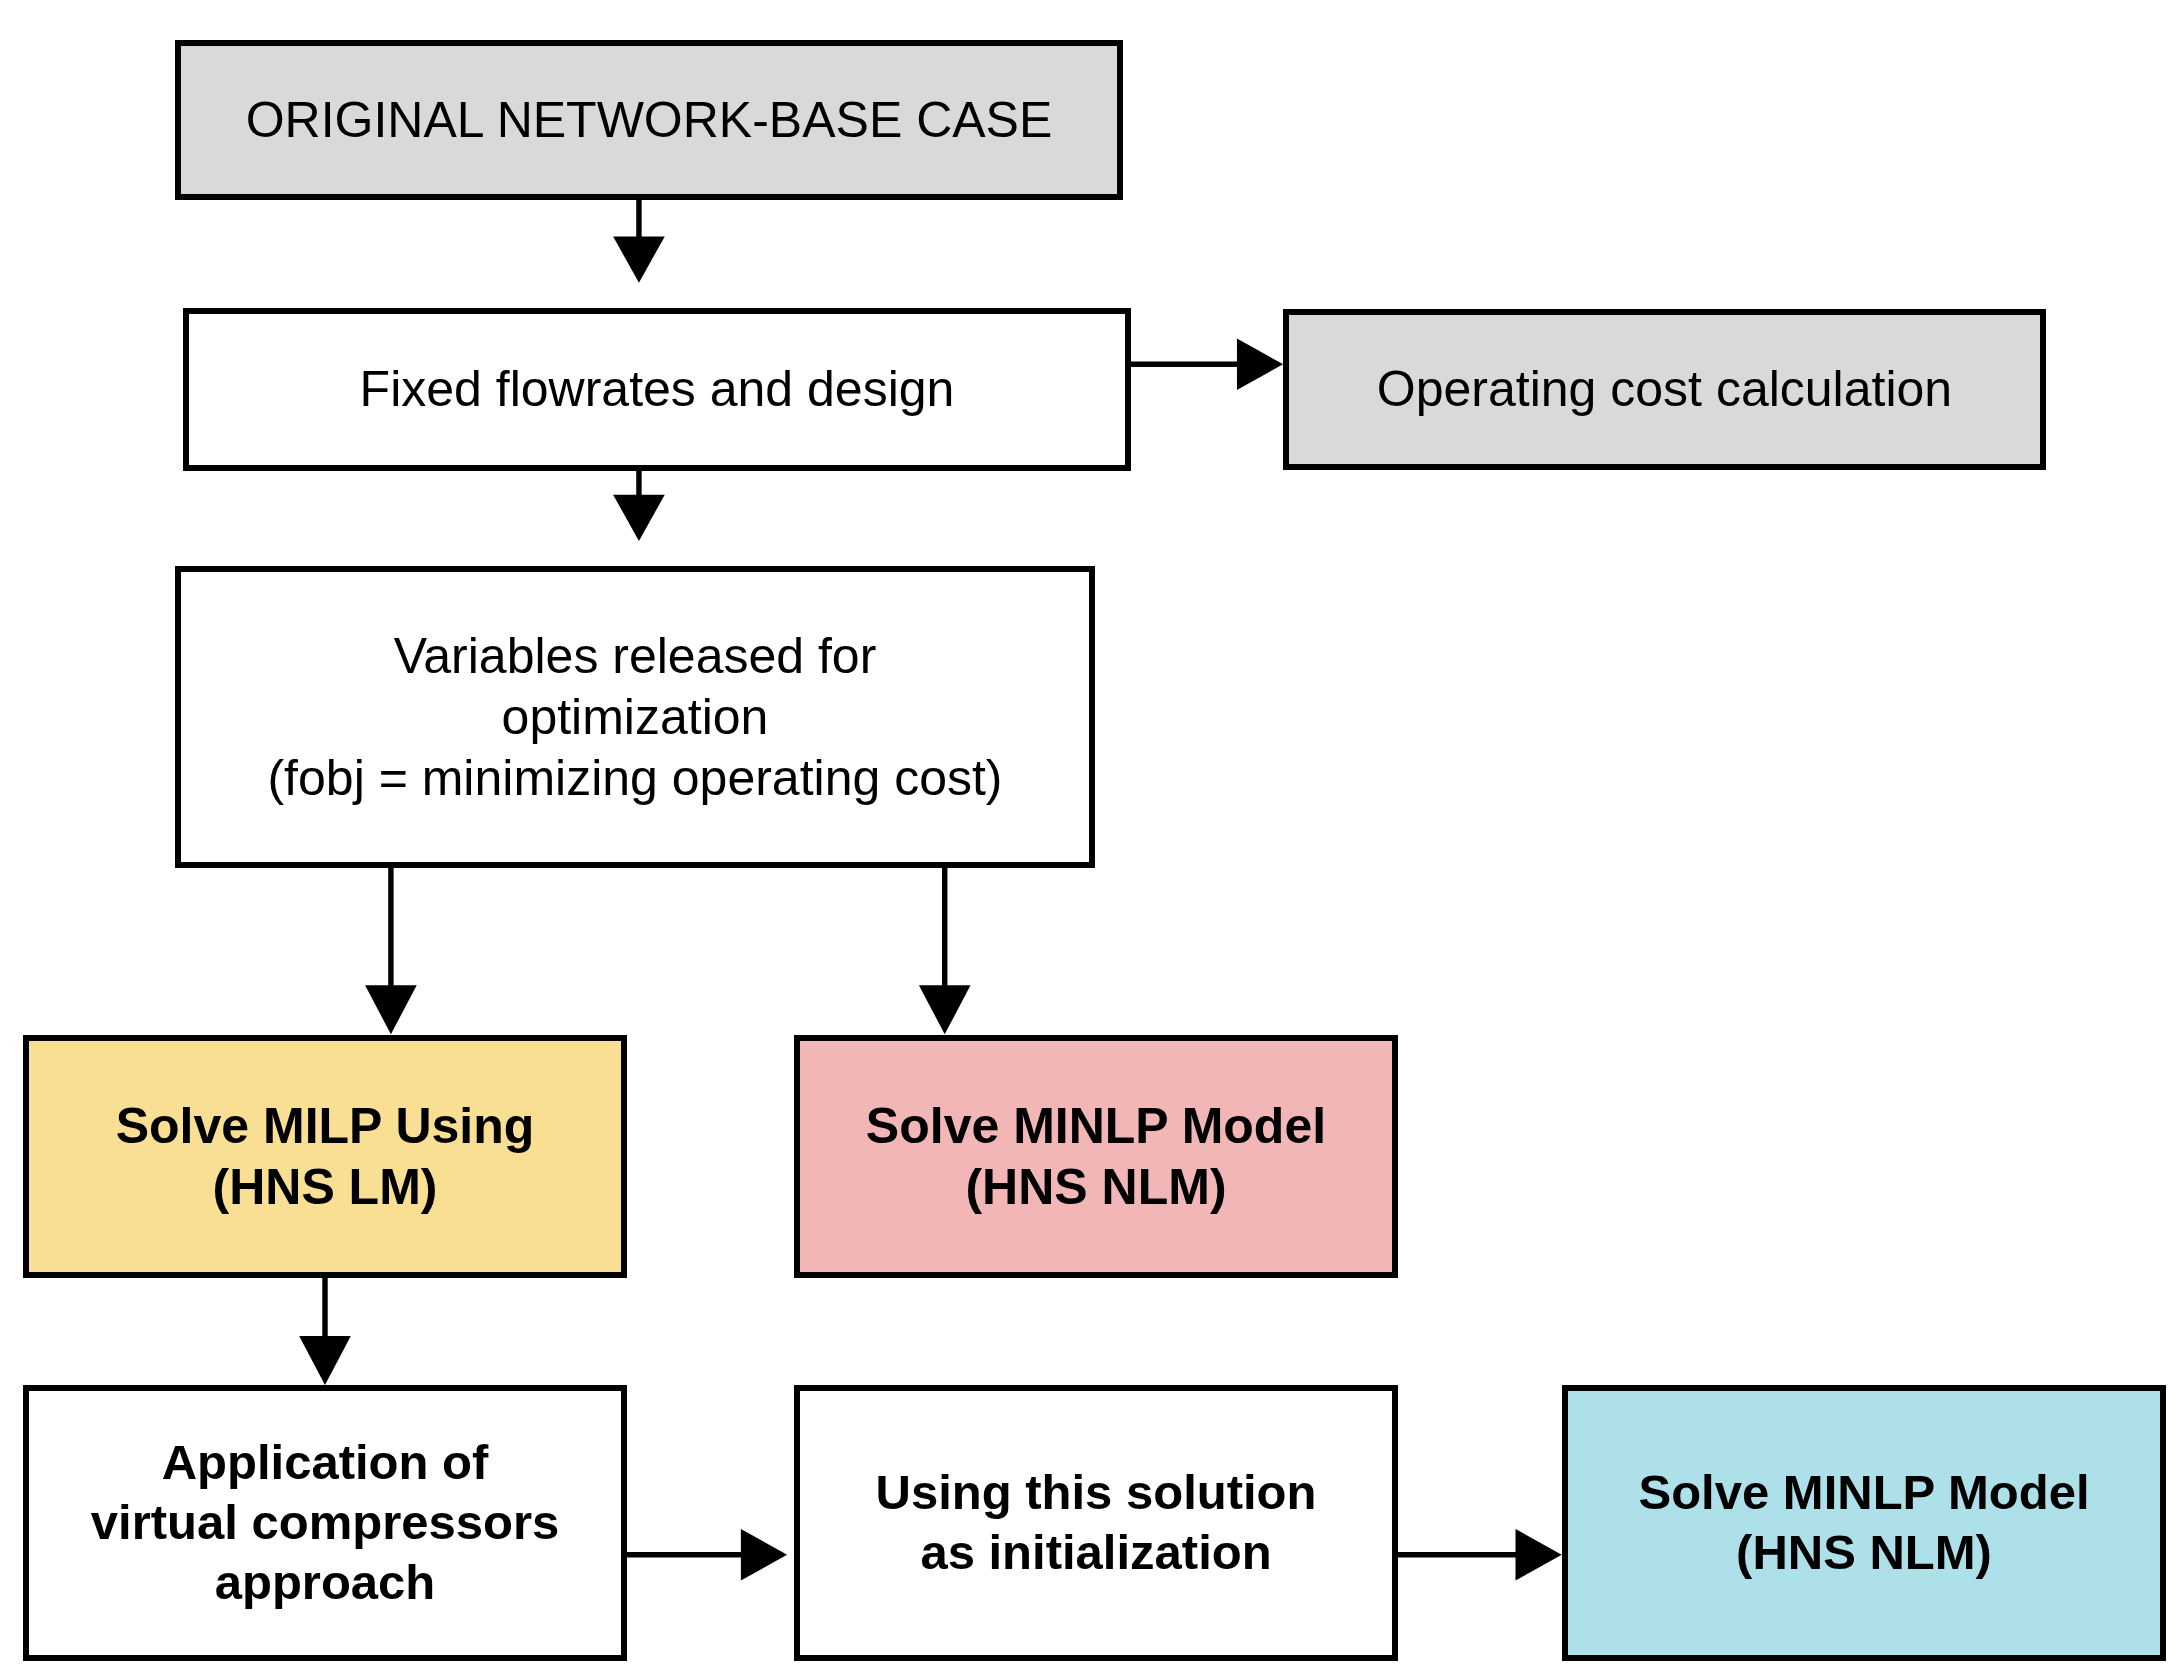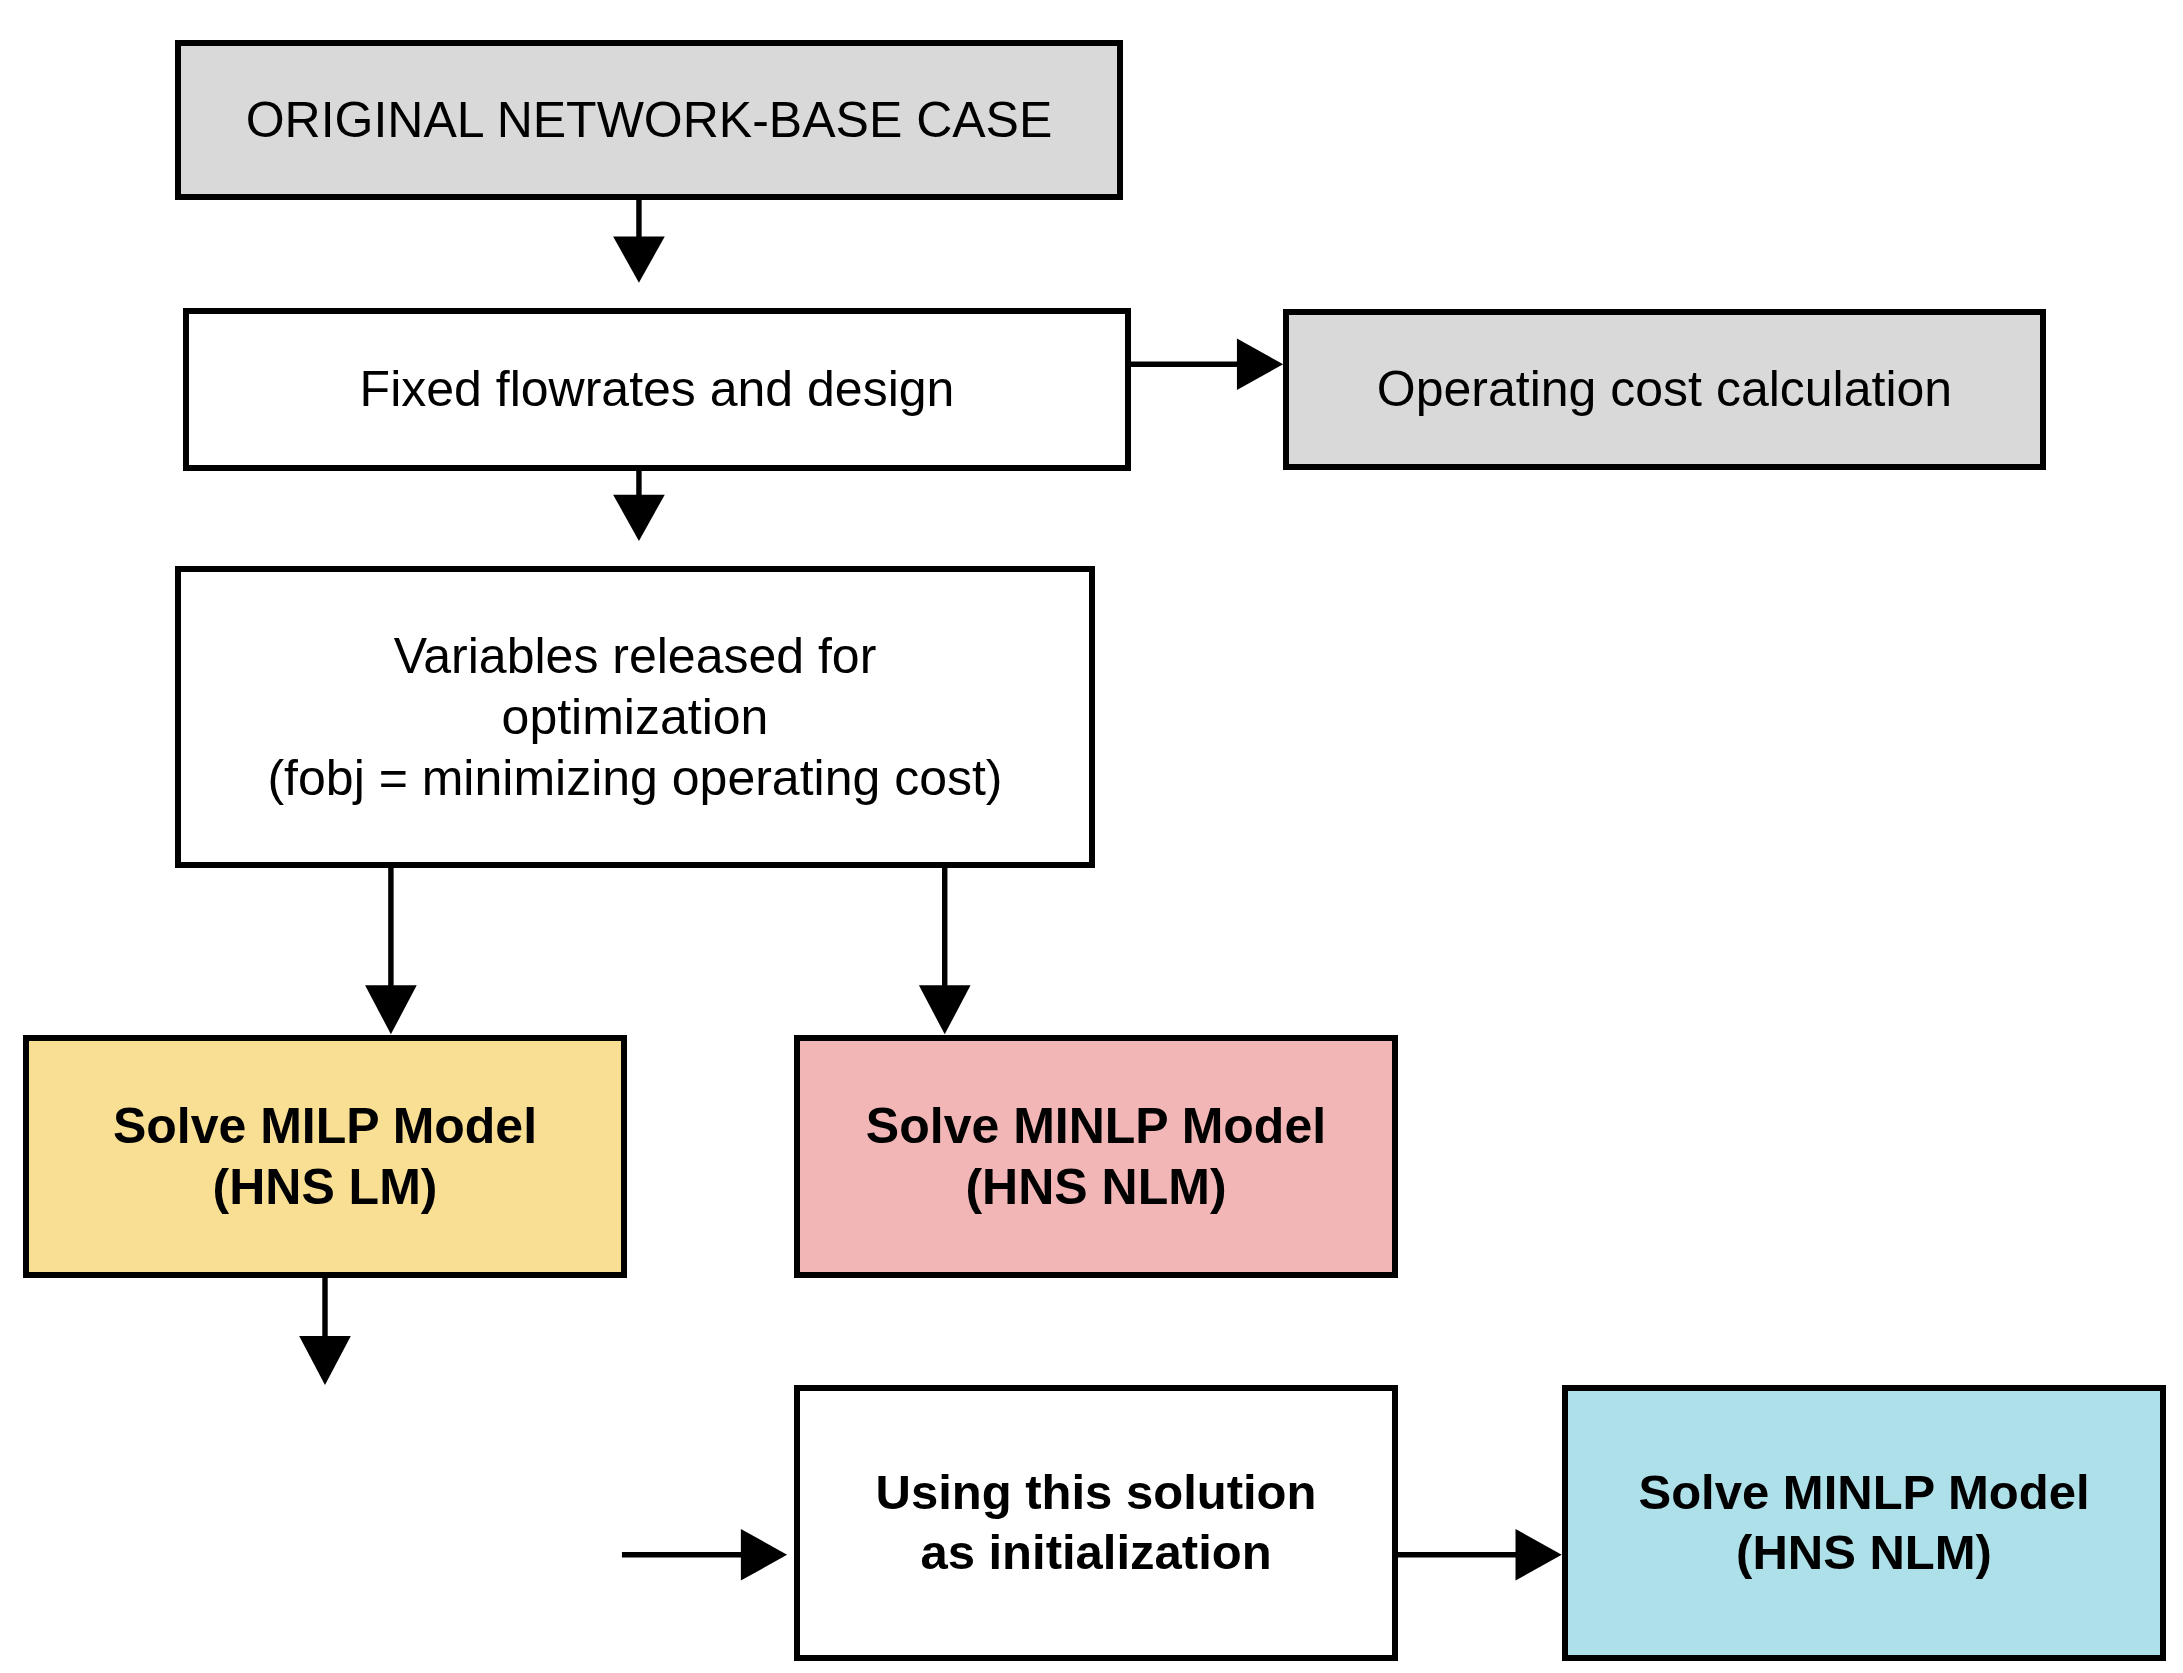--- a/index.html
+++ b/index.html
@@ -117,29 +117,34 @@
     <span class="txt">Operating cost calculation</span>
   </div>
 
   <div class="node fill-white t-normal" style="left:175px; top:541px; width:920px; height:302px;">
     <span class="txt">Variables released for
 optimization
 (fobj = minimizing operating cost)</span>
   </div>
 
   <div class="node fill-yellow t-bold" style="left:23px; top:1035px; width:604px; height:243px;">
-    <span class="txt">Solve MILP Model
+    <span class="txt">Solve MILP Using
 (HNS LM)</span>
   </div>
 
   <div class="node fill-pink t-bold" style="left:794px; top:1035px; width:604px; height:243px;">
     <span class="txt">Solve MINLP Model
 (HNS NLM)</span>
   </div>
 
+  <div class="node fill-white t-bold-sm" style="left:23px; top:1385px; width:604px; height:276px;">
+    <span class="txt">Application of
+virtual compressors
+approach</span>
+  </div>
 
   <div class="node fill-white t-bold-sm" style="left:794px; top:1385px; width:604px; height:276px;">
     <span class="txt">Using this solution
 as initialization</span>
   </div>
 
   <div class="node fill-cyan t-bold-sm" style="left:1562px; top:1385px; width:604px; height:276px;">
     <span class="txt">Solve MINLP Model
 (HNS NLM)</span>
   </div>

